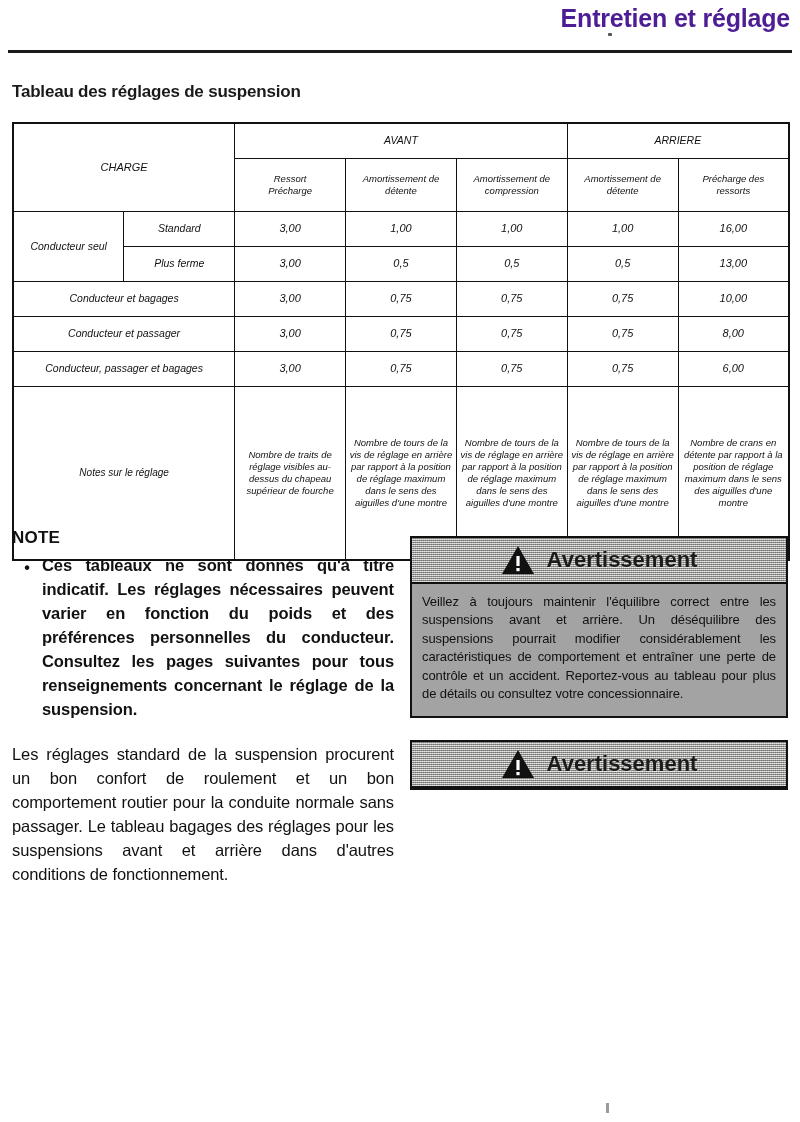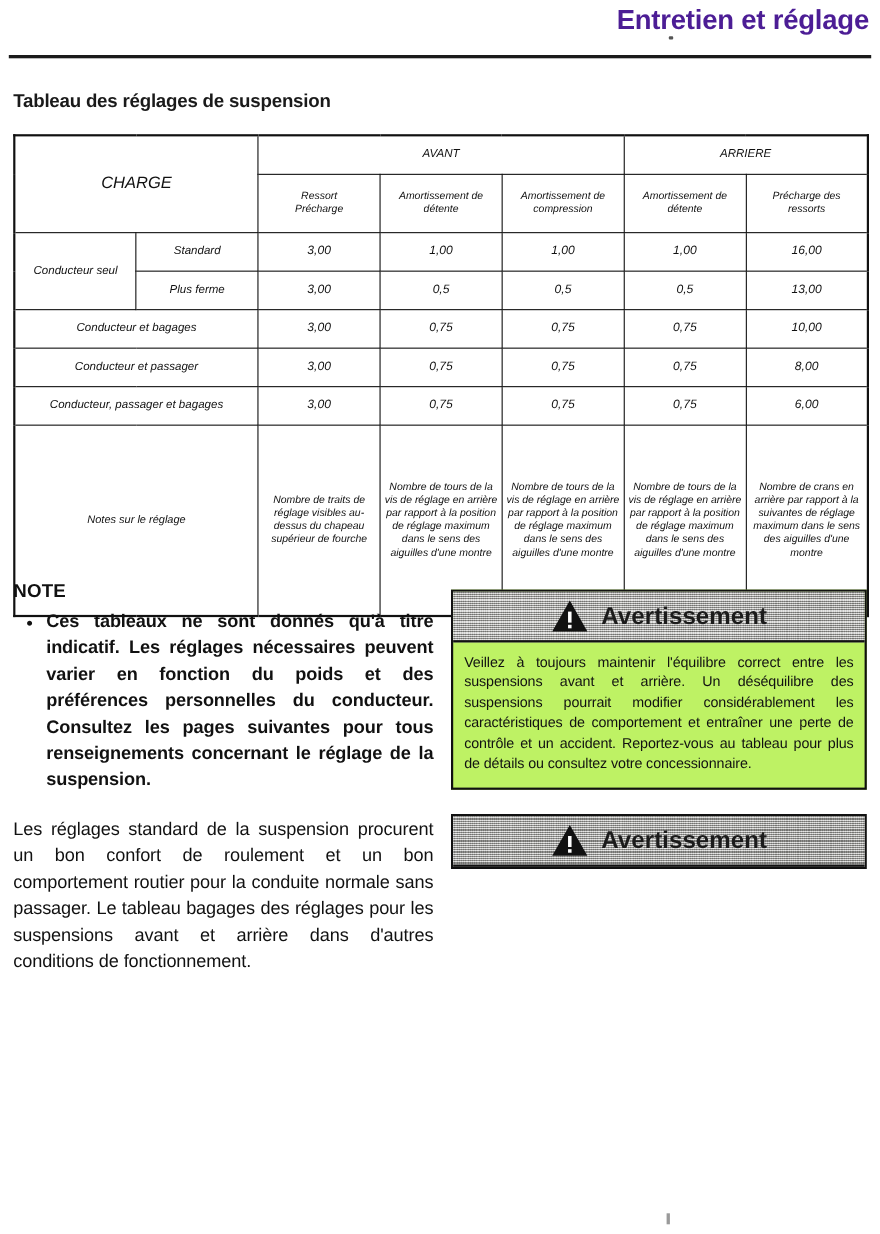--- a/index.html
+++ b/index.html
@@ -84,21 +84,21 @@
     font-style: italic;
   }
   .settings-table .outer-l { border-left: 2.5px solid #111; }
   .settings-table .outer-r { border-right: 2.5px solid #111; }
   .settings-table .outer-t { border-top: 2.5px solid #111; }
   .settings-table .outer-b { border-bottom: 2.5px solid #111; }
   .grp-div-l { border-left: 2.5px solid #111; }
 
   .hdr-group { font-size: 10.5px; height: 30px; }
   .hdr-sub { font-size: 9.5px; height: 48px; }
-  .charge-head { font-size: 15px; }
+  .charge-head { font-size: 11px; }
 
   .row-label {
     text-align: left;
     padding-left: 6px;
     font-size: 10.5px;
     white-space: nowrap;
   }
   .sub-label {
     text-align: left;
     padding-left: 8px;
@@ -173,21 +173,21 @@
 
   
   .warn-col {
     position: absolute;
     left: 410px;
     top: 8px;
     width: 378px;
   }
   .warn-box {
     border: 2.5px solid #111;
-    background: #bef264;
+    background: #a3a3a3;
     margin-bottom: 22px;
   }
   .warn-header {
     height: 44px;
     border-bottom: 2.5px solid #111;
     display: flex;
     align-items: center;
     justify-content: center;
     gap: 12px;
     background-color: #a8a8a4;
@@ -317,21 +317,21 @@
         <td class="val-cell grp-div-l data-row-top">0,75</td>
         <td class="val-cell outer-r data-row-top">6,00</td>
       </tr>
 
       <tr>
         <td class="notes-label outer-l outer-b data-row-top" colspan="2">Notes sur le réglage</td>
         <td class="notes-cell grp-div-l outer-b data-row-top">Nombre de traits de réglage visibles au-dessus du chapeau supérieur de fourche</td>
         <td class="notes-cell outer-b data-row-top">Nombre de tours de la vis de réglage en arrière par rapport à la position de réglage maximum dans le sens des aiguilles d'une montre</td>
         <td class="notes-cell outer-b data-row-top">Nombre de tours de la vis de réglage en arrière par rapport à la position de réglage maximum dans le sens des aiguilles d'une montre</td>
         <td class="notes-cell grp-div-l outer-b data-row-top">Nombre de tours de la vis de réglage en arrière par rapport à la position de réglage maximum dans le sens des aiguilles d'une montre</td>
-        <td class="notes-cell outer-r outer-b data-row-top">Nombre de crans en arrière par rapport à la suivantes de réglage maximum dans le sens des aiguilles d'une montre</td>
+        <td class="notes-cell outer-r outer-b data-row-top">Nombre de crans en détente par rapport à la position de réglage maximum dans le sens des aiguilles d'une montre</td>
       </tr>
     </tbody>
   </table>
 
   <div class="lower">
 
     <div class="note-col">
       <div class="note-heading">NOTE</div>
       <div class="note-bullet-row">
         <div class="note-bullet-dot">•</div>

